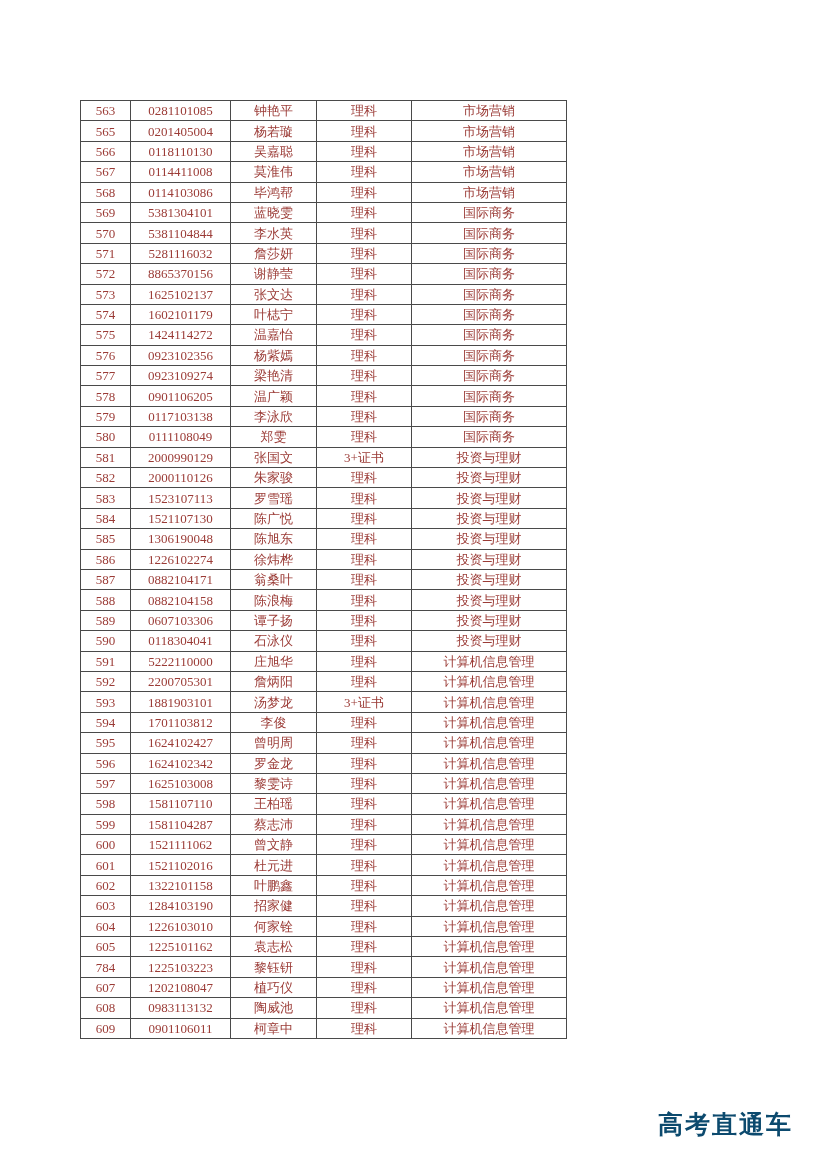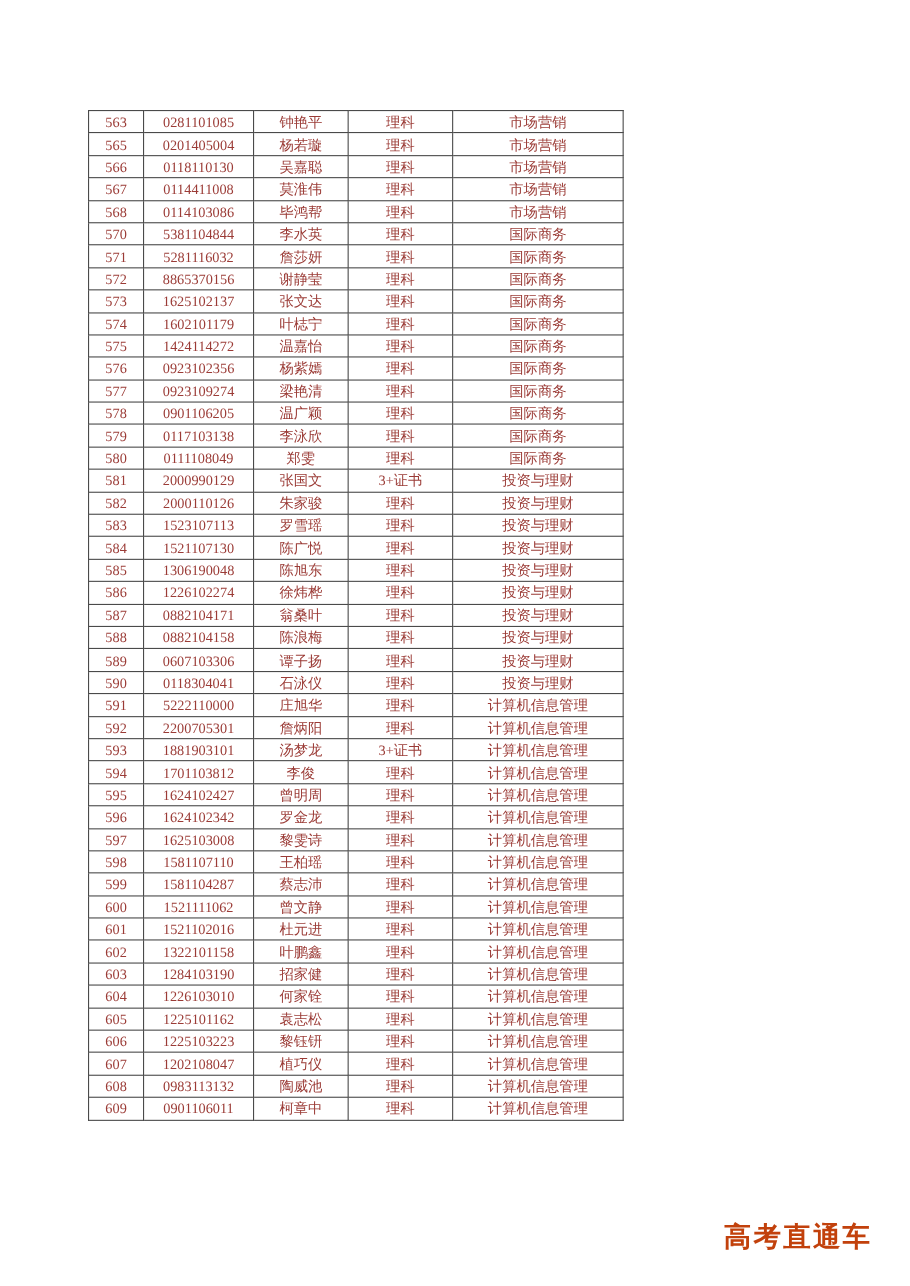--- a/index.html
+++ b/index.html
@@ -41,21 +41,21 @@
   col.c-id    { width: 100px; }
   col.c-name  { width: 86px; }
   col.c-cat   { width: 95px; }
   col.c-major { width: 155px; }
   .watermark {
     position: absolute;
     right: 34px;
     top: 1108px;
     font-size: 25px;
     font-weight: bold;
-    color: #c2410c;
+    color: #0c4a6e;
     letter-spacing: 2px;
     font-family: "Liberation Sans", "DejaVu Sans", sans-serif;
   }
 </style>
 </head>
 <body>
 
 <div class="page">
 
   <table class="data-table">
@@ -96,20 +96,27 @@
           <td>市场营销</td>
         </tr>
         <tr>
           <td>568</td>
           <td>0114103086</td>
           <td>毕鸿帮</td>
           <td>理科</td>
           <td>市场营销</td>
         </tr>
         <tr>
+          <td>569</td>
+          <td>5381304101</td>
+          <td>蓝晓雯</td>
+          <td>理科</td>
+          <td>国际商务</td>
+        </tr>
+        <tr>
           <td>570</td>
           <td>5381104844</td>
           <td>李水英</td>
           <td>理科</td>
           <td>国际商务</td>
         </tr>
         <tr>
           <td>571</td>
           <td>5281116032</td>
           <td>詹莎妍</td>
@@ -348,21 +355,21 @@
           <td>计算机信息管理</td>
         </tr>
         <tr>
           <td>605</td>
           <td>1225101162</td>
           <td>袁志松</td>
           <td>理科</td>
           <td>计算机信息管理</td>
         </tr>
         <tr>
-          <td>606</td>
+          <td>784</td>
           <td>1225103223</td>
           <td>黎钰钘</td>
           <td>理科</td>
           <td>计算机信息管理</td>
         </tr>
         <tr>
           <td>607</td>
           <td>1202108047</td>
           <td>植巧仪</td>
           <td>理科</td>

